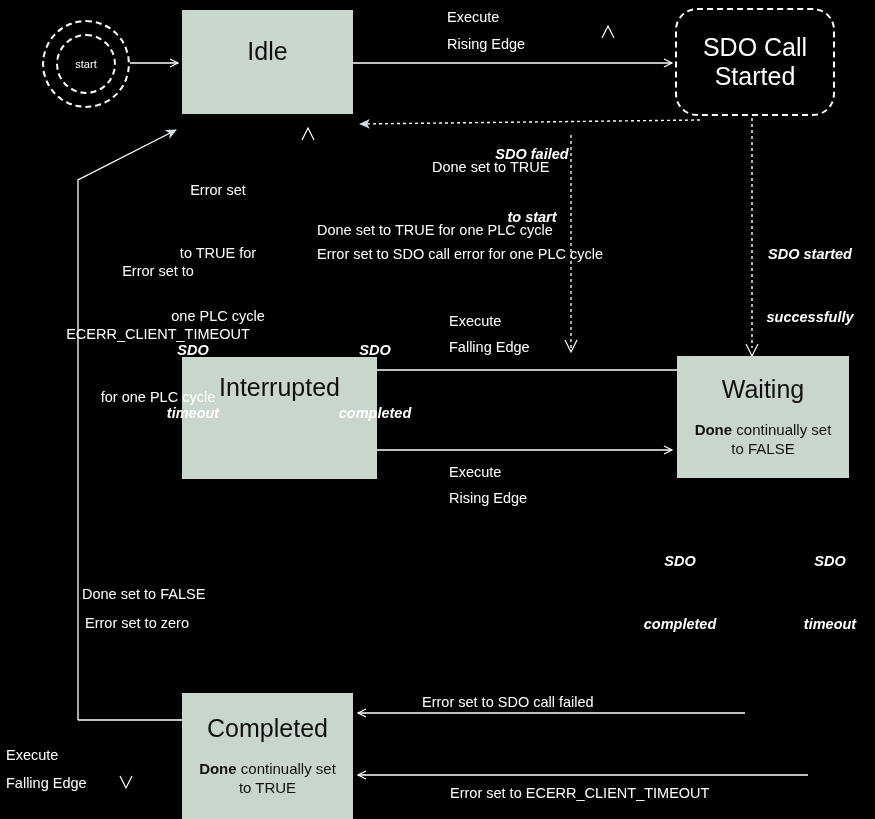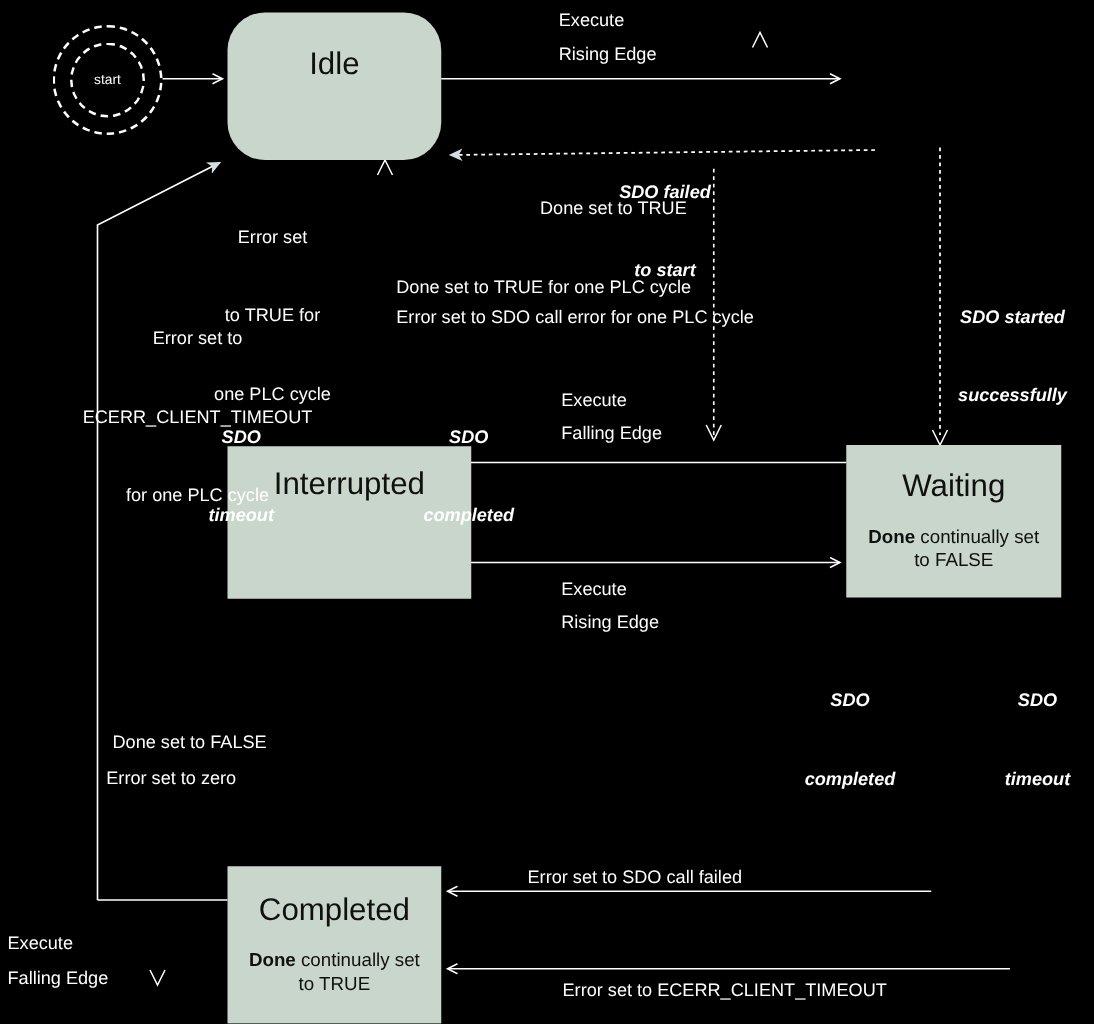--- a/index.html
+++ b/index.html
@@ -134,21 +134,21 @@
 
     <line x1="808" y1="775" x2="358" y2="775" stroke="#ffffff" stroke-width="1.3" marker-end="url(#arrowOpen)"></line>
 
     <path d="M120,776 L126,788 L132,776" fill="none" stroke="#ffffff" stroke-width="1.2"></path>
   </svg>
 
   <div class="start-node" style="left:42px; top:20px; width:88px; height:88px;"></div>
   <div class="start-node" style="left:56px; top:34px; width:60px; height:60px;"></div>
   <div class="start-label" style="left:56px; top:58px;">start</div>
 
-  <div class="state-box" style="left:182px; top:10px; width:171px; height:118px; justify-content:flex-start; padding-top:28px;border-radius:30px;">
+  <div class="state-box" style="left:182px; top:10px; width:171px; height:104px; justify-content:flex-start; padding-top:28px;">
     <div class="state-title">Idle</div>
   </div>
 
   <div class="state-box" style="left:182px; top:357px; width:195px; height:122px; justify-content:flex-start; padding-top:17px;">
     <div class="state-title">Interrupted</div>
   </div>
 
   <div class="state-box" style="left:677px; top:356px; width:172px; height:122px; justify-content:flex-start; padding-top:20px;">
     <div class="state-title">Waiting</div>
     <div class="state-sub" style="margin-top:16px; padding:0 10px;">
@@ -156,20 +156,26 @@
     </div>
   </div>
 
   <div class="state-box" style="left:182px; top:693px; width:171px; height:126px; justify-content:flex-start; padding-top:22px;">
     <div class="state-title">Completed</div>
     <div class="state-sub" style="margin-top:16px; padding:0 10px;">
       <b>Done</b><span> continually set to TRUE</span>
     </div>
   </div>
 
+  <div class="pseudo-box" style="left:675px; top:8px; width:160px; height:108px;">
+    <div class="pseudo-title">
+      <div>SDO Call</div>
+      <div>Started</div>
+    </div>
+  </div>
 
   <div class="edge-label" style="left:447px; top:7px;"><span>Execute</span></div>
   <div class="edge-label" style="left:447px; top:34px;"><span>Rising Edge</span></div>
 
   <div class="edge-label ital ctr" style="left:462px; top:102px; width:140px;">
     <div>SDO failed</div>
     <div>to start</div>
   </div>
 
   <div class="edge-label" style="left:432px; top:157px;"><span>Done set to TRUE</span></div>
@@ -213,21 +219,21 @@
   <div class="edge-label ital ctr" style="left:625px; top:509px; width:110px;">
     <div>SDO</div>
     <div>completed</div>
   </div>
 
   <div class="edge-label ital ctr" style="left:785px; top:509px; width:90px;">
     <div>SDO</div>
     <div>timeout</div>
   </div>
 
-  <div class="edge-label" style="left:90px; top:584px;"><span>Done set to FALSE</span></div>
+  <div class="edge-label" style="left:82px; top:584px;"><span>Done set to FALSE</span></div>
   <div class="edge-label" style="left:85px; top:613px;text-align:center;"><span>Error set to zero</span></div>
 
   <div class="edge-label" style="left:6px; top:745px;"><span>Execute</span></div>
   <div class="edge-label" style="left:6px; top:773px;"><span>Falling Edge</span></div>
 
   <div class="edge-label" style="left:422px; top:692px;"><span>Error set to SDO call failed</span></div>
 
   <div class="edge-label" style="left:450px; top:783px;"><span>Error set to ECERR_CLIENT_TIMEOUT</span></div>
 
 </div>

